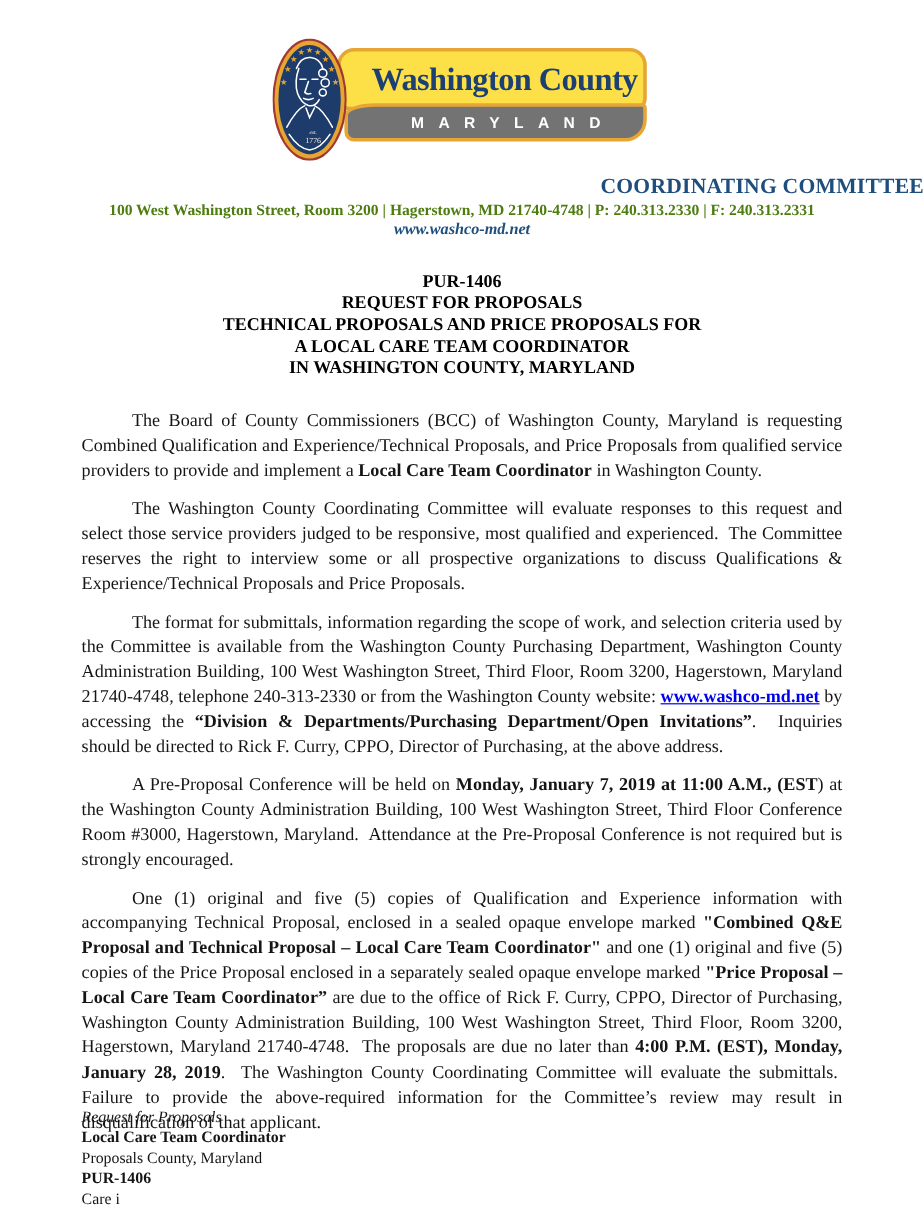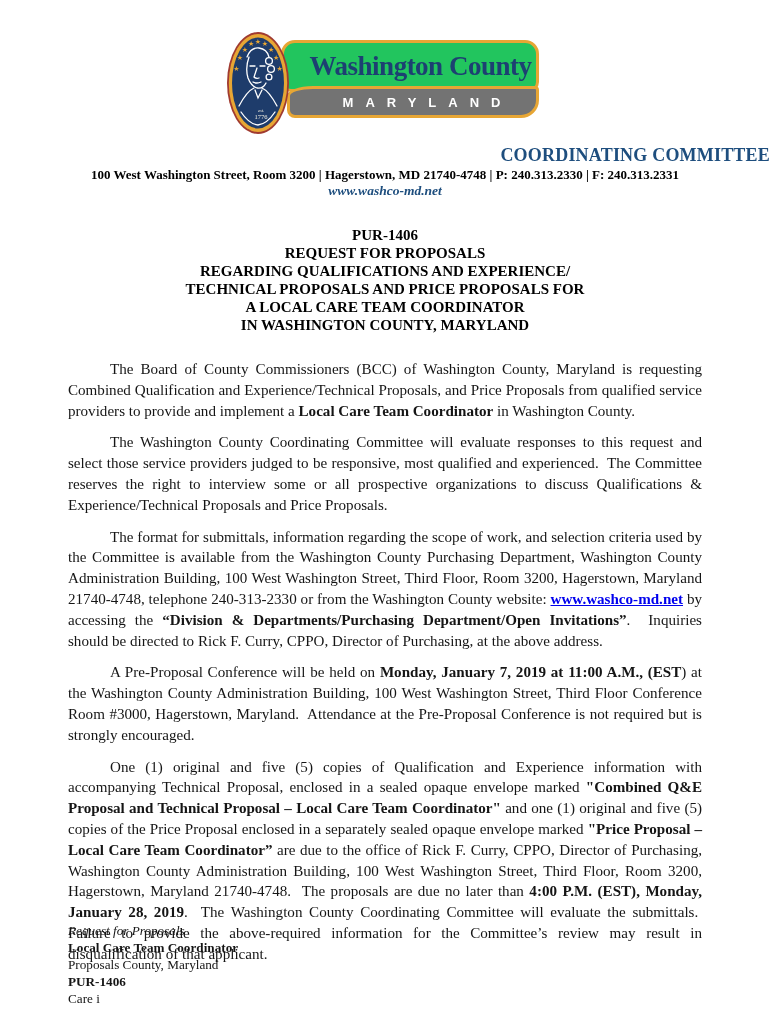--- a/index.html
+++ b/index.html
@@ -2,34 +2,34 @@
 <html><head>
 <meta charset="utf-8">
 <style>
   html,body{margin:0;padding:0;background:#ffffff;}
   body{width:770px;height:1024px;font-family:"Liberation Serif",serif;color:#151515;}
   .page{position:relative;width:770px;height:1024px;background:#fff;overflow:hidden;}
 
   
   .logo{position:relative;width:317px;height:110px;margin:28px auto 0;}
   .banner{position:absolute;left:54px;top:12px;width:258px;height:78px;}
-  .banner-white{position:absolute;left:0;top:0;width:252px;height:46px;background:#22c55e;
+  .banner-white{position:absolute;left:0;top:0;width:252px;height:46px;background:#fde047;
     border:3px solid #e7a634;border-radius:14px 14px 10px 10px;display:flex;align-items:center;}
   .banner-county{width:100%;text-align:center;padding-left:22px;color:#1d4072;font-weight:bold;
     font-size:27px;letter-spacing:-0.5px;white-space:nowrap;}
   .banner-navy{position:absolute;left:6px;top:46px;width:246px;height:26px;background:#737373;
     border:3px solid #e7a634;border-radius:26px 4px 18px 8px / 10px 4px 18px 8px;
     display:flex;align-items:center;}
   .banner-state{width:100%;text-align:center;padding-left:30px;color:#ffffff;
     font-family:"Liberation Sans",sans-serif;font-weight:bold;font-size:13px;letter-spacing:12px;white-space:nowrap;}
   .medallion{position:absolute;left:0;top:4px;width:62px;height:102px;}
 
   
   .committee{margin-top:7px;text-align:right;color:#1e4e7e;font-weight:bold;font-size:18px;letter-spacing:0.2px;}
-  .address{margin-top:1px;text-align:center;color:#000000;font-weight:bold;font-size:13px;}
+  .address{margin-top:1px;text-align:center;color:#4d7c0f;font-weight:bold;font-size:13px;}
   .website{text-align:center;color:#1e4e7e;font-weight:bold;font-style:italic;font-size:13.5px;}
 
   
   .title-block{margin-top:27px;text-align:center;font-weight:bold;font-size:15px;line-height:18px;color:#000;}
 
   
   .doc-body{margin:25px 68px 0 68px;font-size:15.1px;line-height:20.8px;text-align:justify;}
   .para{margin:0 0 11px 0;text-indent:42px;}
   .b{font-weight:bold;}
   .lnk{color:#0000ee;font-weight:bold;text-decoration:underline;cursor:pointer;}
@@ -87,21 +87,20 @@
     </svg>
   </div>
 
   <div class="committee">COORDINATING COMMITTEE</div>
   <div class="address">100 West Washington Street, Room 3200 | Hagerstown, MD 21740-4748 | P: 240.313.2330 | F: 240.313.2331</div>
   <div class="website">www.washco-md.net</div>
 
   <div class="title-block">
       <div class="title-line">PUR-1406</div>
       <div class="title-line">REQUEST FOR PROPOSALS</div>
-      <div class="title-line">REGARDING QUALIFICATIONS AND EXPERIENCE/</div>
       <div class="title-line">TECHNICAL PROPOSALS AND PRICE PROPOSALS FOR</div>
       <div class="title-line">A LOCAL CARE TEAM COORDINATOR</div>
       <div class="title-line">IN WASHINGTON COUNTY, MARYLAND</div>
     </div>
 
   <div class="doc-body">
       <p class="para"><span>The Board of County Commissioners (BCC) of Washington County, Maryland is requesting Combined Qualification and Experience/Technical Proposals, and Price Proposals from qualified service providers to provide and implement a </span><span class="b">Local Care Team Coordinator</span><span> in Washington County.</span></p>
       <p class="para"><span>The Washington County Coordinating Committee will evaluate responses to this request and select those service providers judged to be responsive, most qualified and experienced.&nbsp; The Committee reserves the right to interview some or all prospective organizations to discuss Qualifications &amp; Experience/Technical Proposals and Price Proposals.</span></p>
       <p class="para"><span>The format for submittals, information regarding the scope of work, and selection criteria used by the Committee is available from the Washington County Purchasing Department, Washington County Administration Building, 100 West Washington Street, Third Floor, Room 3200, Hagerstown, Maryland 21740-4748, telephone 240-313-2330 or from the Washington County website: </span><span class="lnk">www.washco-md.net</span><span> by accessing the </span><span class="b">“Division &amp; Departments/Purchasing Department/Open Invitations”</span><span>.&nbsp; Inquiries should be directed to Rick F. Curry, CPPO, Director of Purchasing, at the above address.</span></p>
       <p class="para"><span>A Pre-Proposal Conference will be held on </span><span class="b">Monday, January 7, 2019 at 11:00 A.M., (EST</span><span>) at the Washington County Administration Building, 100 West Washington Street, Third Floor Conference Room #3000, Hagerstown, Maryland.&nbsp; Attendance at the Pre-Proposal Conference is not required but is strongly encouraged.</span></p>

